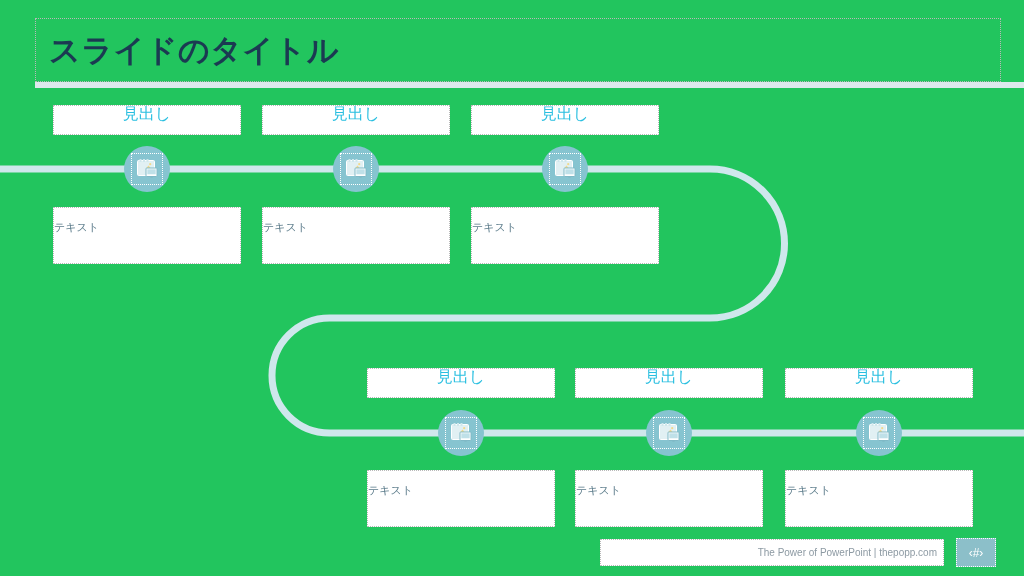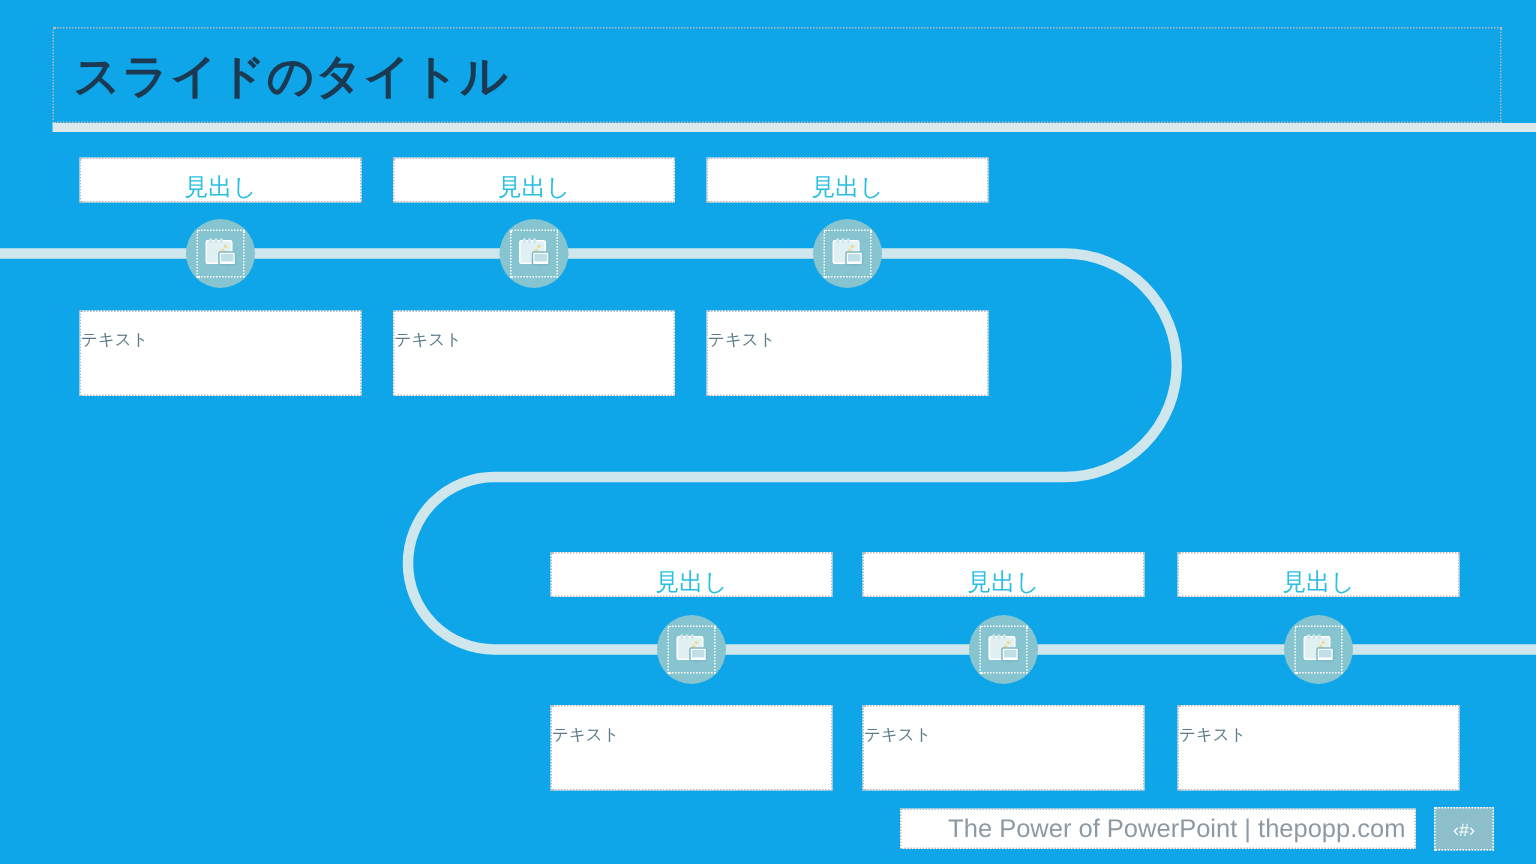--- a/index.html
+++ b/index.html
@@ -9,21 +9,21 @@
     height: 576px;
     overflow: hidden;
     background: #ffffff;
     font-family: "Liberation Sans", "DejaVu Sans", sans-serif;
   }
 
   .slide {
     position: relative;
     width: 1024px;
     height: 576px;
-    background: #0ea5e9;
+    background: #22c55e;
   }
 
   
   .connector-layer {
     position: absolute;
     left: 0; top: 0;
     width: 1024px; height: 576px;
     z-index: 1;
     pointer-events: none;
   }
@@ -66,21 +66,21 @@
     position: absolute;
     z-index: 5;
   }
 
   .head-box {
     position: absolute;
     width: 188px;
     height: 30px;
     border: 1px dotted #b9b9b9;
     display: flex;
-    align-items: flex-end;
+    align-items: flex-start;
     justify-content: center;
     background: #ffffff;
   }
   .head-text {
     font-size: 16px;
     color: #29bfe0;
     line-height: 1;
     white-space: nowrap;
   }
 
@@ -131,21 +131,21 @@
     height: 27px;
     border: 1px dotted #b9b9b9;
     display: flex;
     align-items: center;
     justify-content: flex-end;
     padding-right: 6px;
     z-index: 4;
     background: #ffffff;
   }
   .footer-text {
-    font-size: 17px;
+    font-size: 10px;
     color: #8d9aa3;
     line-height: 1;
     white-space: nowrap;
   }
 
   .slidenum-box {
     position: absolute;
     left: 956px;
     top: 538px;
     width: 40px;

